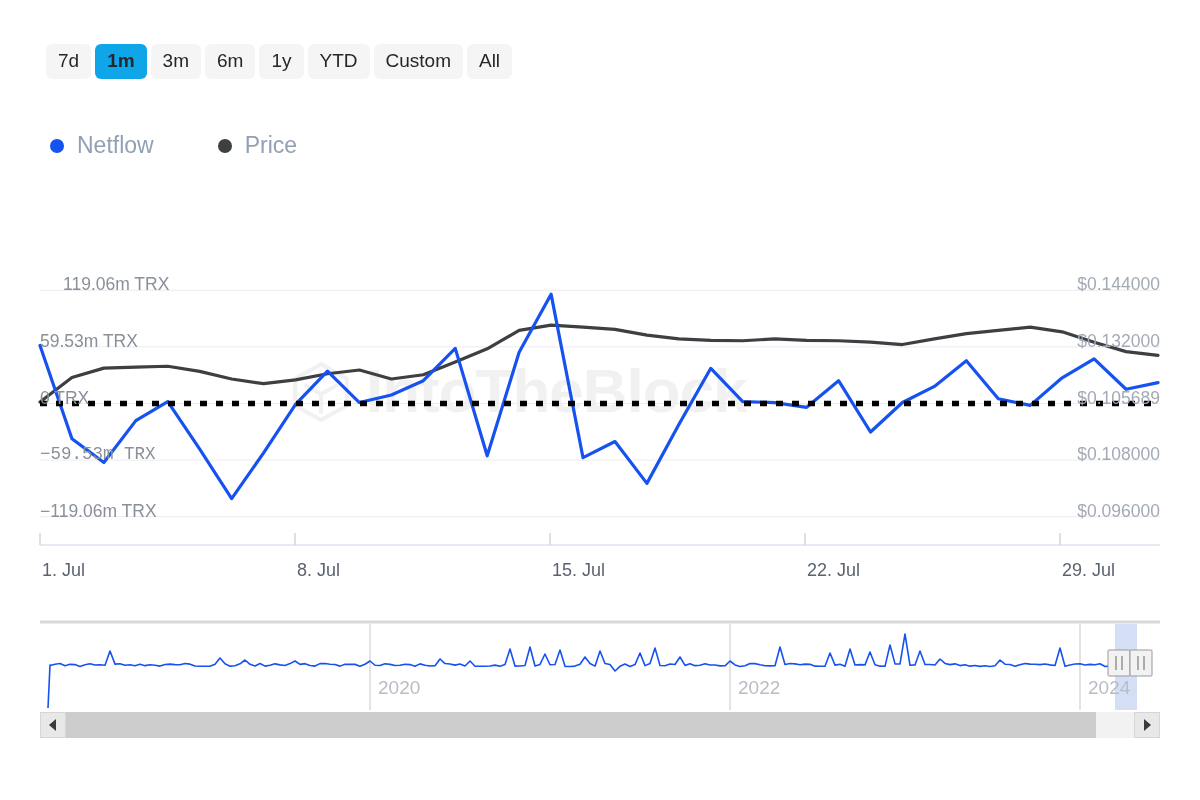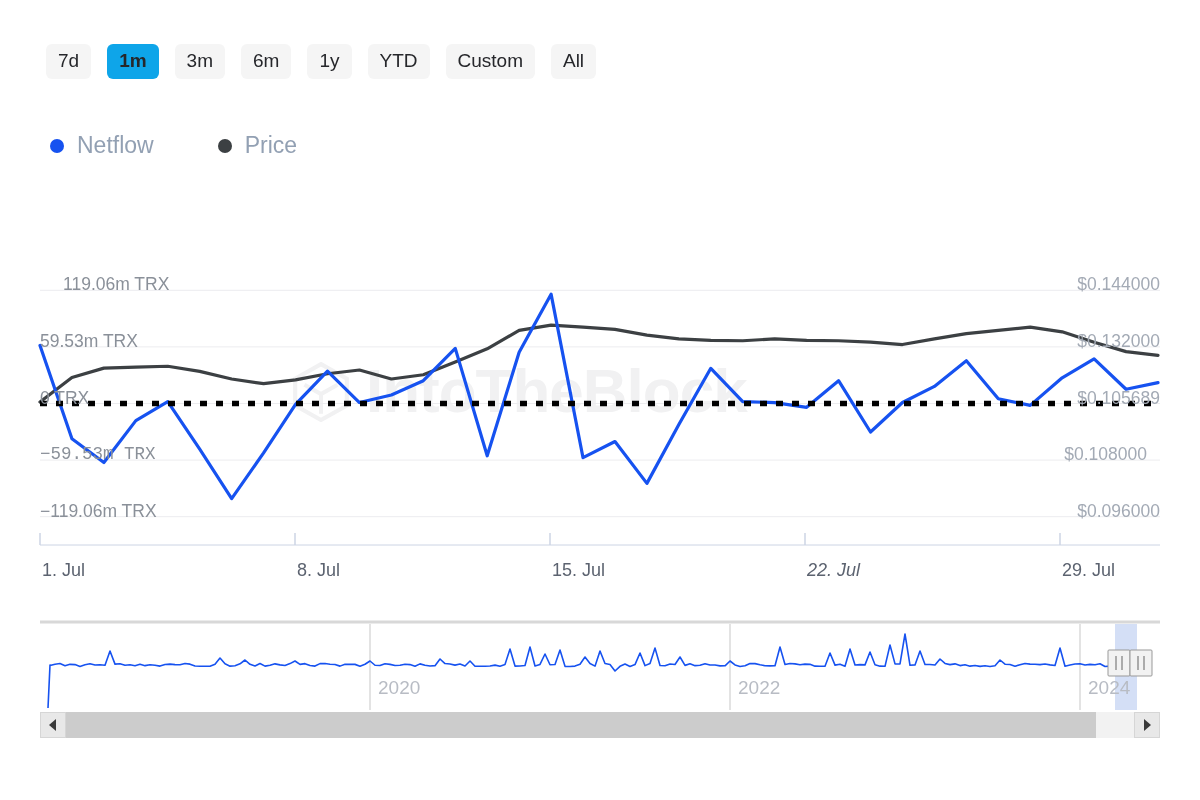--- a/index.html
+++ b/index.html
@@ -15,21 +15,21 @@
     position: relative;
   }
 
   
   #range-selector {
     position: absolute;
     left: 46px;
     top: 44px;
     display: flex;
     align-items: flex-end;
-    gap: 16px;
+    gap: 4px;
   }
   .range-btn {
     background: #f5f5f5;
     border: none;
     border-radius: 6px;
     padding: 7px 12px 9px 12px;
     font-family: "Liberation Sans", sans-serif;
     font-size: 19px;
     color: #26272b;
     cursor: pointer;
@@ -216,28 +216,28 @@
       <div class="axis-label" style="left: 40px; top: 276.3px; margin-left: 23px;">119.06m TRX</div>
       <div class="axis-label" style="left: 40px; top: 332.9px;">59.53m TRX</div>
       <div class="axis-label" style="left: 40px; top: 389.5px;">0 TRX</div>
       <div class="axis-label" style="left: 40px; top: 446.1px; font-family: Liberation Mono, monospace;">−59.53m TRX</div>
       <div class="axis-label" style="left: 40px; top: 502.7px;">−119.06m TRX</div>
     </div>
   <div id="axis-labels-right">
       <div class="axis-label right" style="right: 40px; top: 276.3px;">$0.144000</div>
       <div class="axis-label right" style="right: 40px; top: 332.9px;">$0.132000</div>
       <div class="axis-label right" style="right: 40px; top: 389.5px;">$0.105689</div>
-      <div class="axis-label right" style="right: 53px; top: 446.1px;">$0.108000</div>
+      <div class="axis-label right" style="right: 40px; top: 446.1px;">$0.108000</div>
       <div class="axis-label right" style="right: 40px; top: 502.7px;">$0.096000</div>
     </div>
   <div id="axis-labels-x">
       <div class="xaxis-label" style="left: 42px; top: 561px;">1. Jul</div>
       <div class="xaxis-label" style="left: 297px; top: 561px;">8. Jul</div>
       <div class="xaxis-label" style="left: 552px; top: 561px;">15. Jul</div>
-      <div class="xaxis-label" style="left: 807px; top: 561px; font-style: italic;">22. Jul</div>
+      <div class="xaxis-label" style="left: 807px; top: 561px;">22. Jul</div>
       <div class="xaxis-label" style="left: 1062px; top: 561px;">29. Jul</div>
     </div>
 </div>
 
 <div id="navigator">
   <svg id="nav-svg" width="1120" height="90" style="position:absolute;left:0;top:0;">
       <line x1="0" x2="1120" y1="2" y2="2" stroke="#d8d8d8" stroke-width="3"></line>
       <line x1="330" x2="330" y1="4" y2="90" stroke="#e3e3e3" stroke-width="2"></line>
       <line x1="690" x2="690" y1="4" y2="90" stroke="#e3e3e3" stroke-width="2"></line>
       <line x1="1040" x2="1040" y1="4" y2="90" stroke="#e3e3e3" stroke-width="2"></line>

